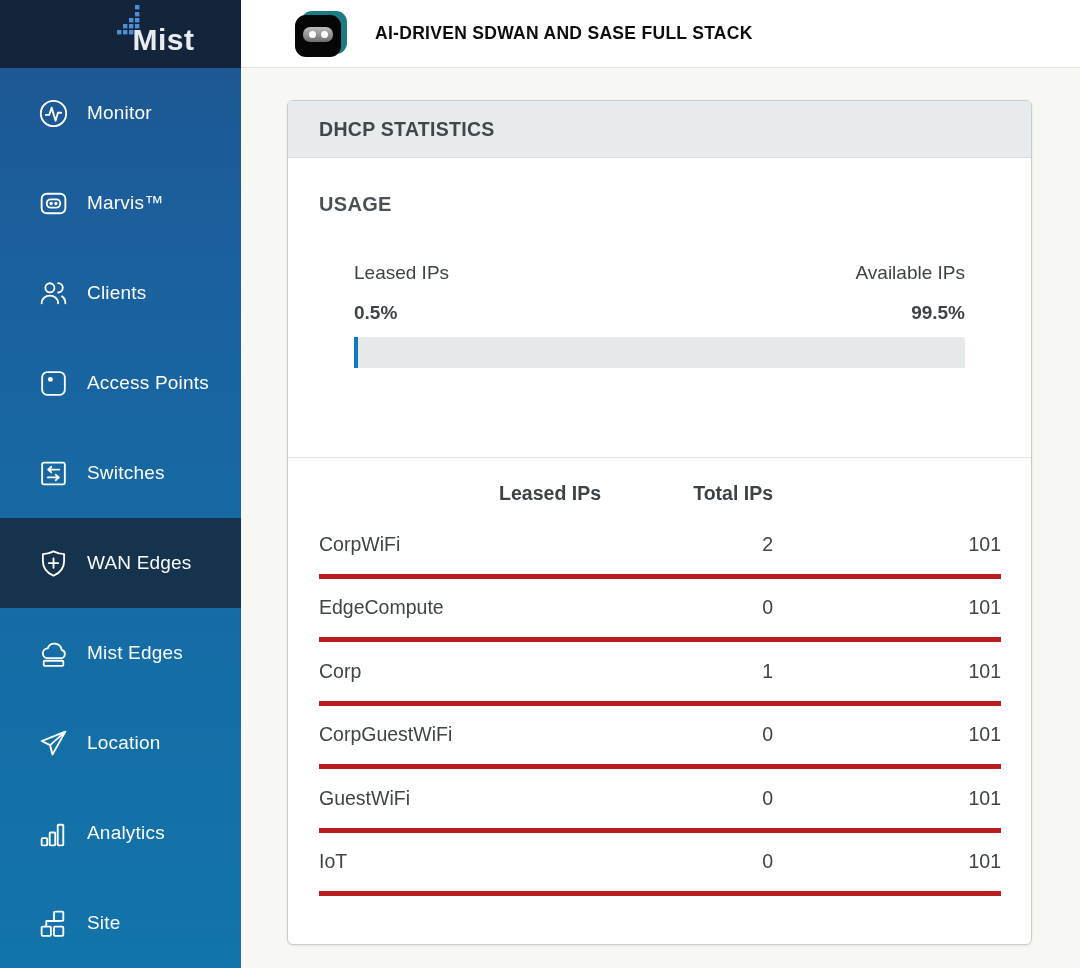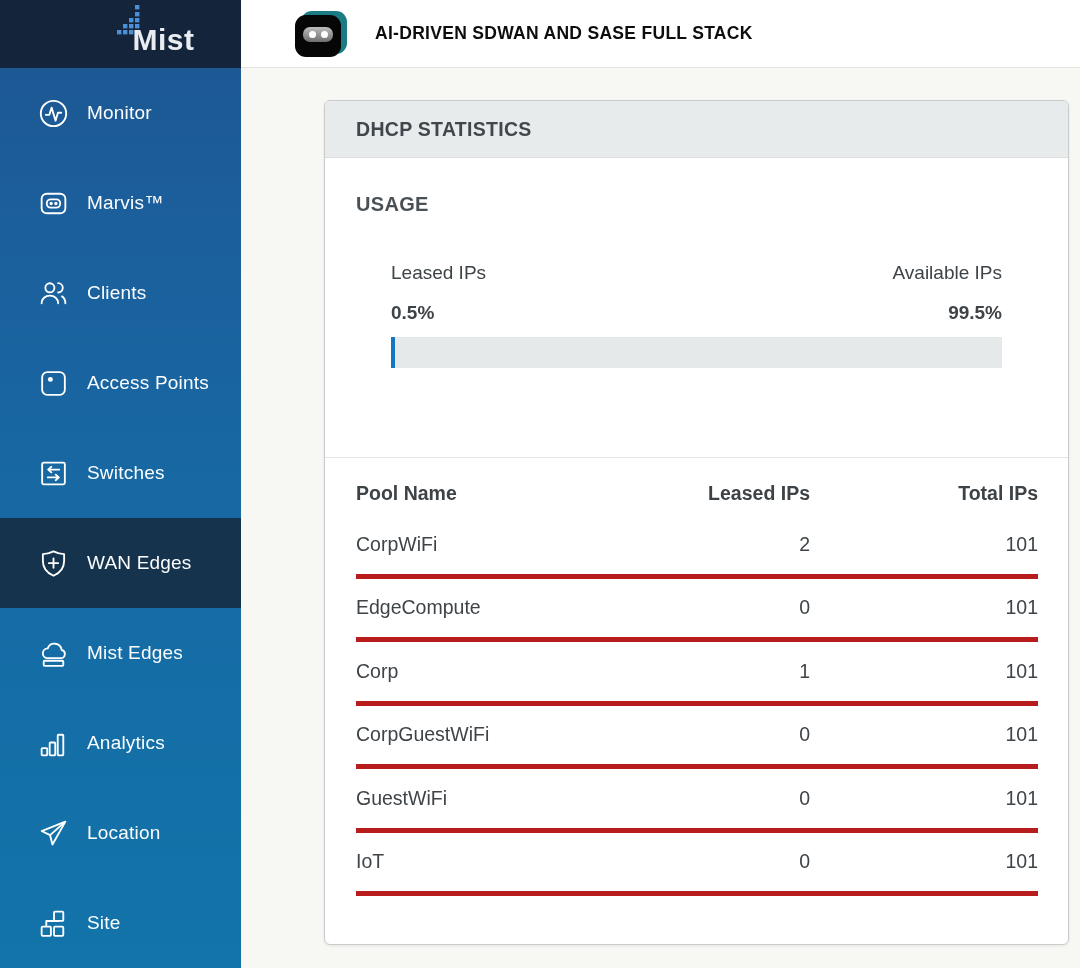--- a/index.html
+++ b/index.html
@@ -32,21 +32,21 @@
     background:#1a7b84; border-radius:11px; }
   .robot-black { position:absolute; left:0; bottom:0; width:46px; height:42px;
     background:#060606; border-radius:11px; }
   .robot-visor { width:30px; height:15px; margin:12px auto 0;
     background:linear-gradient(#bdbdbd,#6e6e6e); border-radius:7px;
     display:flex; align-items:center; justify-content:center; gap:5px; }
   .robot-eye { width:7px; height:7px; border-radius:50%; background:#ffffff; }
   .topbar-title { margin-left:28px; font-size:17.5px; font-weight:700;
     color:#0d0d0d; letter-spacing:.3px; }
 
-  .content { flex:1; background:#f7f7f3;padding-left:37px; }
+  .content { flex:1; background:#f7f7f3; }
 
   
   .panel { margin:32px 0 0 46px; width:745px; height:845px; background:#ffffff;
     border:1px solid #c9cccc; border-radius:6px; overflow:hidden;
     box-shadow:0 1px 3px rgba(0,0,0,.08); }
   .panel-header { height:57px; background:#e8ebeb; border-bottom:1px solid #d9dddd;
     display:flex; align-items:center; padding-left:31px; }
   .panel-title { font-size:19.5px; font-weight:600; color:#40474c; letter-spacing:.3px; }
 
   .usage-section { padding:35px 31px 89px; }
@@ -166,37 +166,37 @@
           <svg width="33" height="33" viewBox="0 0 32 32" fill="none" stroke="#fff" stroke-width="1.8" stroke-linecap="round" stroke-linejoin="round">
             <path d="M9.5 20.5 h13.5 a4 4 0 0 0 .9-7.9 A7 7 0 0 0 10.4 11 A4.8 4.8 0 0 0 9.5 20.5 Z"></path>
             <rect x="6.5" y="23" width="19" height="5" rx="1"></rect>
           </svg>
         </span>
         <span class="nav-label">Mist Edges</span>
       </div>
 
       <div class="nav-item">
         <span class="nav-icon">
+          <svg width="33" height="33" viewBox="0 0 32 32" fill="none" stroke="#fff" stroke-width="1.8" stroke-linejoin="round">
+            <path d="M27.5 4.5 L4.5 13.6 l8.2 4 2.3 9 Z"></path>
+            <path d="M27.5 4.5 L12.7 17.6"></path>
+          </svg>
+        </span>
+        <span class="nav-label">Location</span>
+      </div>
+
+      <div class="nav-item">
+        <span class="nav-icon">
           <svg width="33" height="33" viewBox="0 0 32 32" fill="none" stroke="#fff" stroke-width="1.8">
             <rect x="4.5" y="20.5" width="5.4" height="7" rx="0.8"></rect>
             <rect x="12.3" y="15" width="5.4" height="12.5" rx="0.8"></rect>
             <rect x="20.1" y="7.5" width="5.4" height="20" rx="0.8"></rect>
           </svg>
         </span>
         <span class="nav-label">Analytics</span>
-      </div>
-
-      <div class="nav-item">
-        <span class="nav-icon">
-          <svg width="33" height="33" viewBox="0 0 32 32" fill="none" stroke="#fff" stroke-width="1.8" stroke-linejoin="round">
-            <path d="M27.5 4.5 L4.5 13.6 l8.2 4 2.3 9 Z"></path>
-            <path d="M27.5 4.5 L12.7 17.6"></path>
-          </svg>
-        </span>
-        <span class="nav-label">Location</span>
       </div>
 
       <div class="nav-item">
         <span class="nav-icon">
           <svg width="33" height="33" viewBox="0 0 32 32" fill="none" stroke="#fff" stroke-width="1.8" stroke-linejoin="round">
             <rect x="16.5" y="4.5" width="9" height="9" rx="1"></rect>
             <rect x="4.5" y="19" width="9" height="9" rx="1"></rect>
             <rect x="16.5" y="19" width="9" height="9" rx="1"></rect>
             <path d="M9 19 V13.6 H21 V13.5"></path>
           </svg>
@@ -243,21 +243,20 @@
             <div class="usage-bar">
               <div class="usage-bar-leased" style="width: 0.5%;"></div>
             </div>
           </div>
         </div>
 
         <div class="section-divider"></div>
 
         <div class="table">
           <div class="trow thead">
-            <span class="c1">Pool Name</span>
             <span class="c2">Leased IPs</span>
             <span class="c3">Total IPs</span>
           </div>
 
           <div class="trow tbody-row">
             <span class="c1">CorpWiFi</span>
             <span class="c2">2</span>
             <span class="c3">101</span>
           </div>
           <div class="trow tbody-row">

